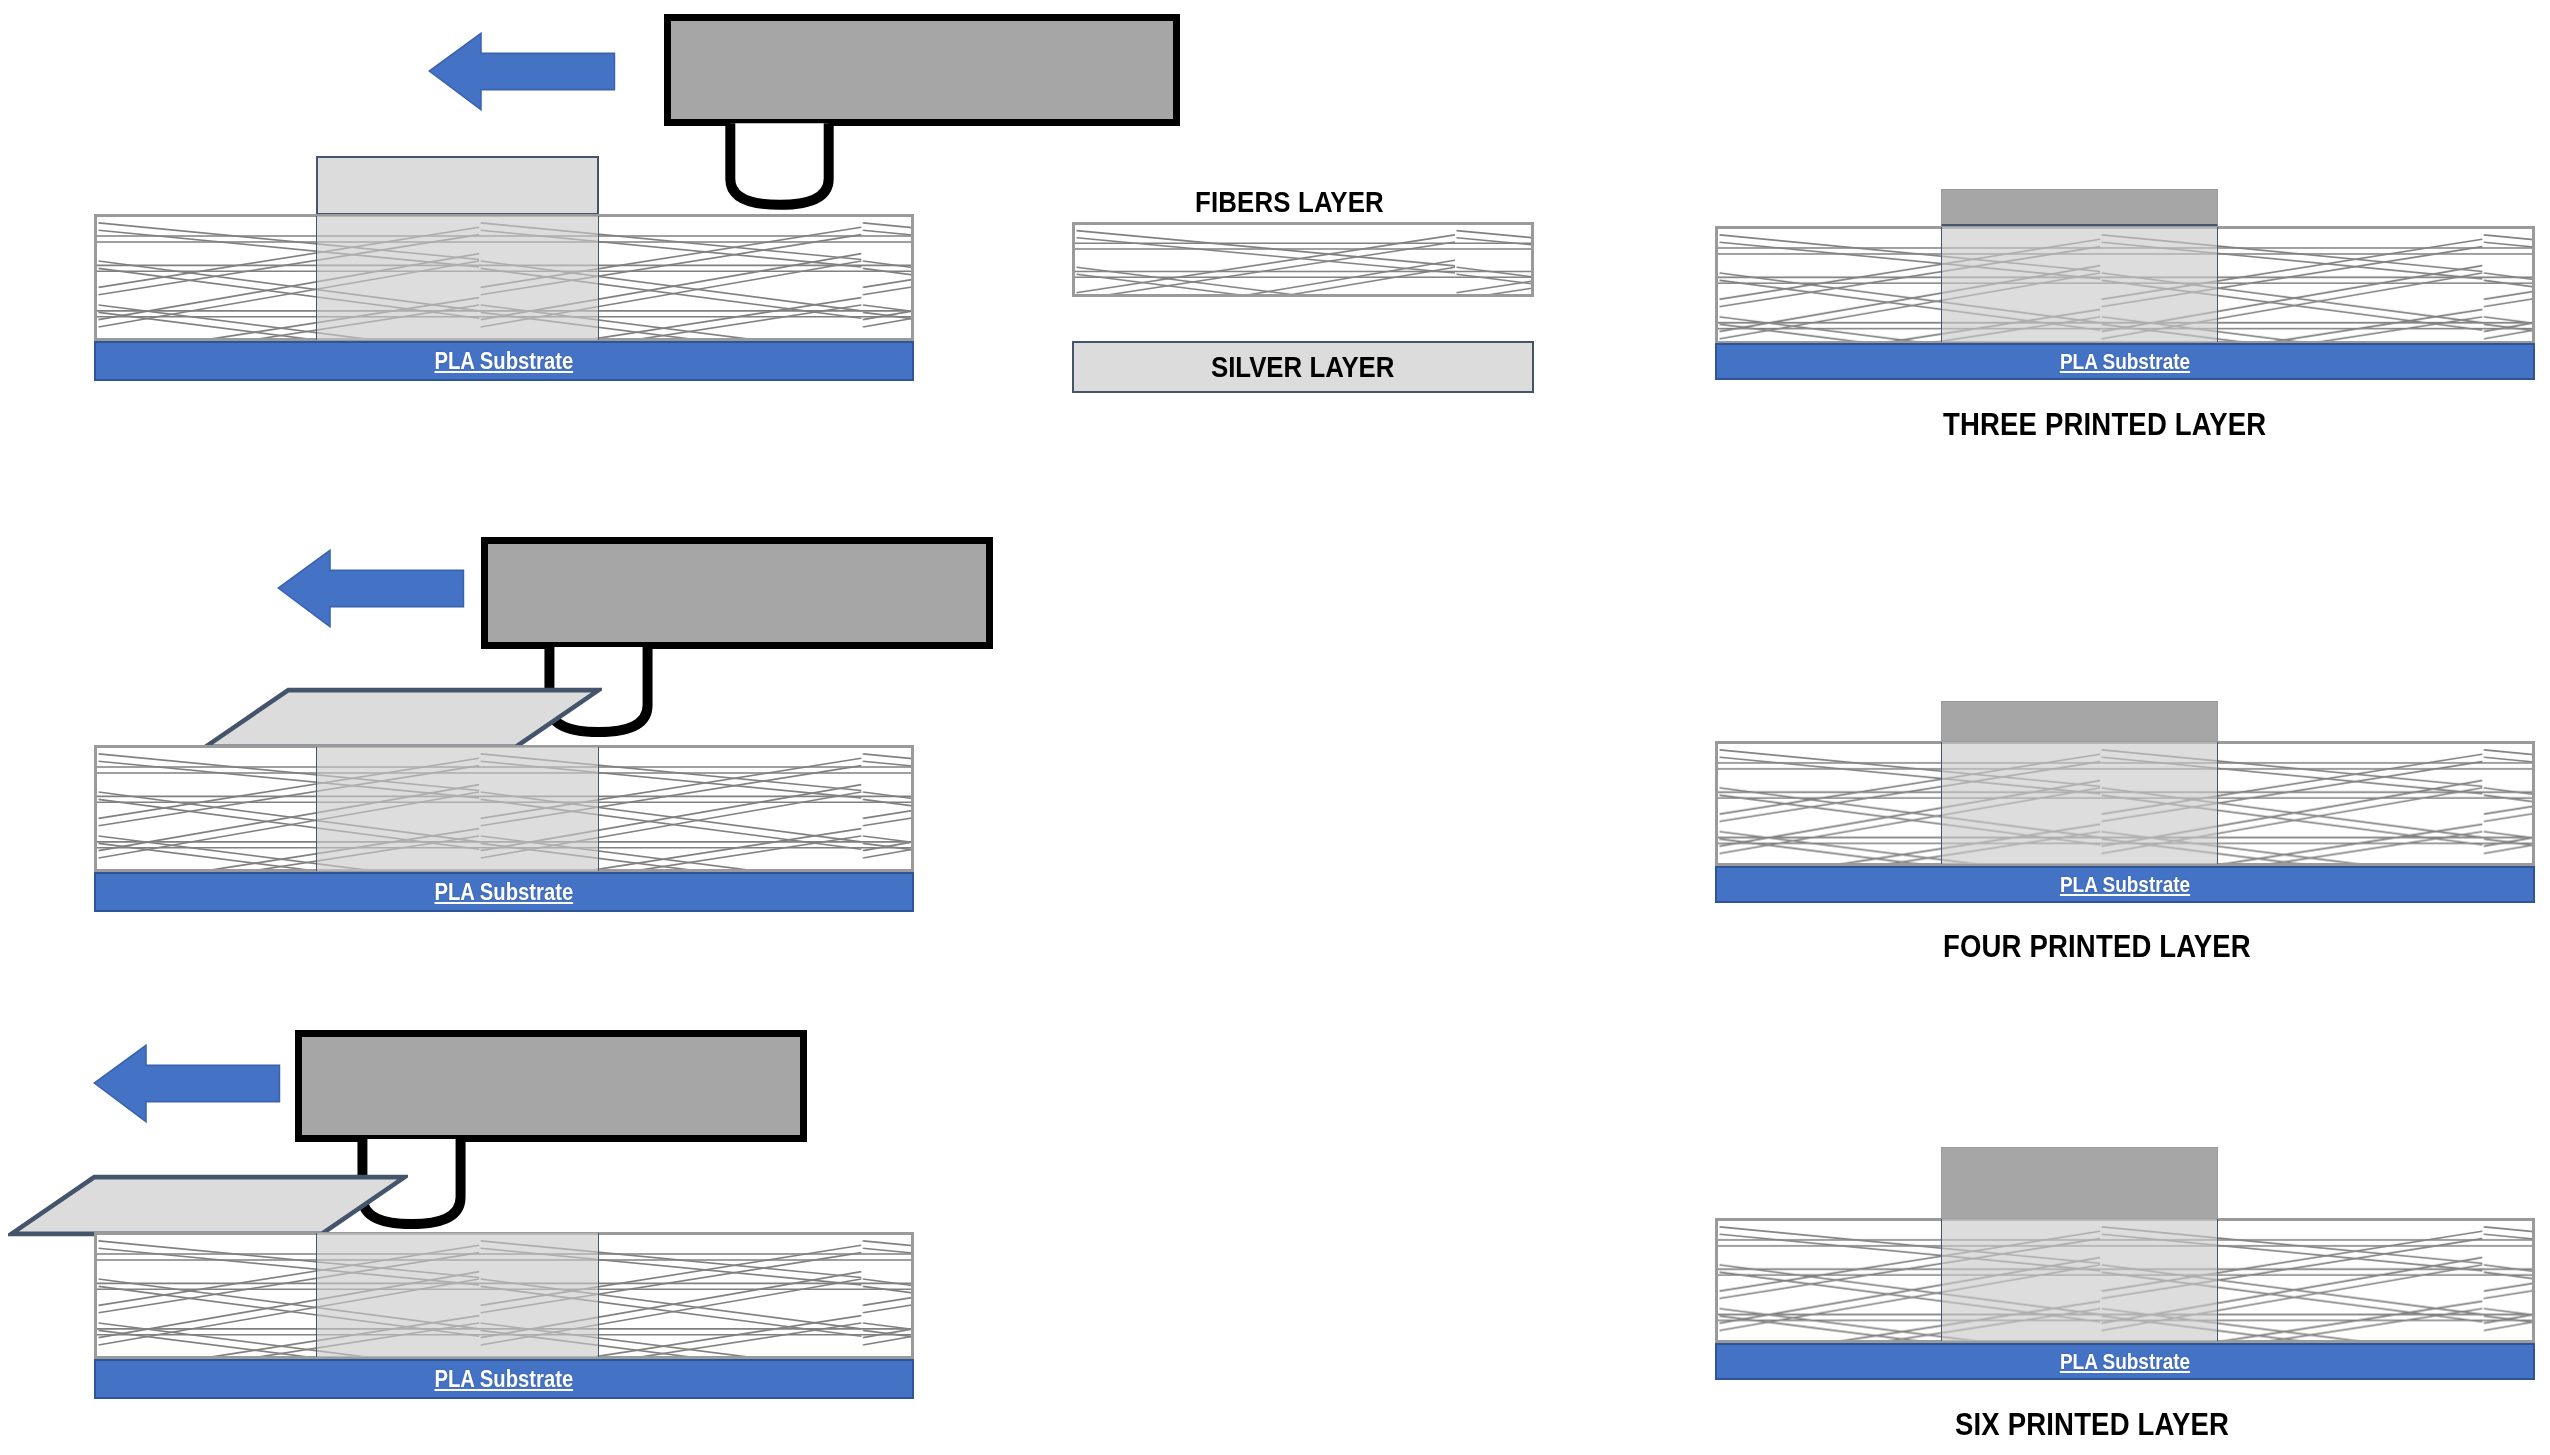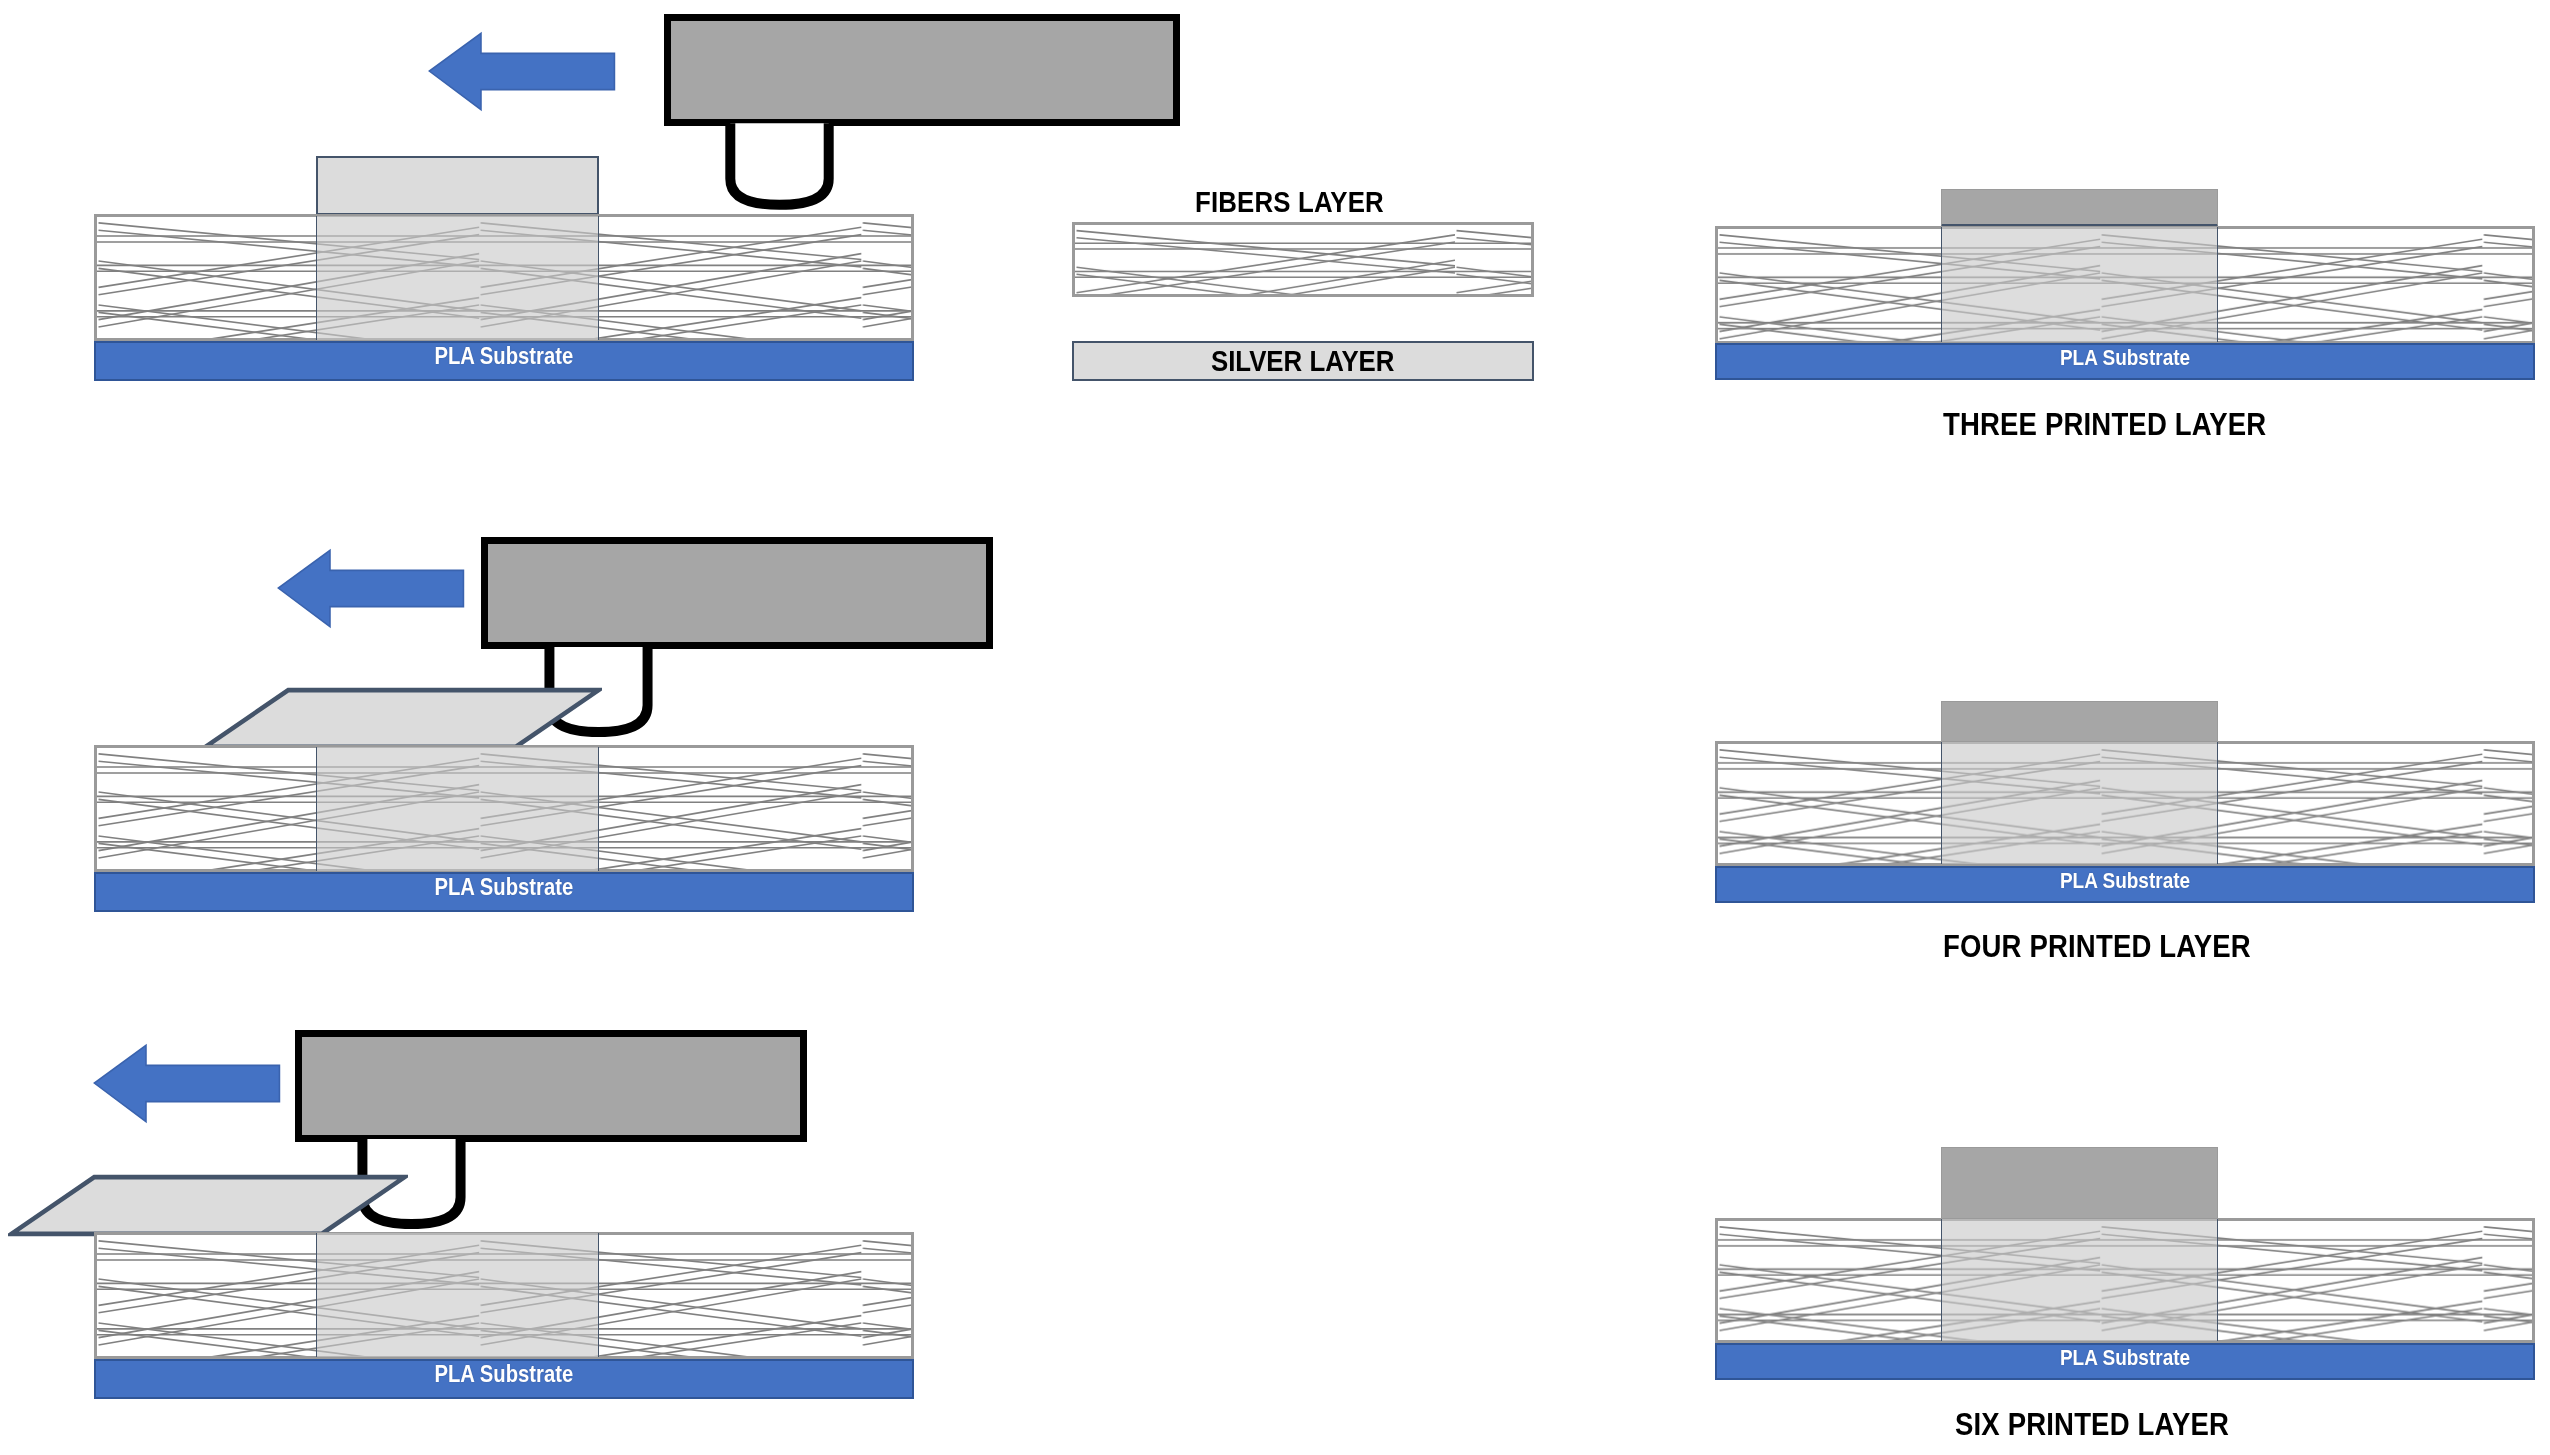--- a/index.html
+++ b/index.html
@@ -20,24 +20,25 @@
   }
 
   
   .fiberblock{position:absolute;overflow:hidden;background:#ffffff;
               border:3.8px solid #9a9a9a;box-sizing:border-box;}
   .fiber-svg{position:absolute;left:0;top:0;width:100%;height:100%;display:block;}
 
   
   .pla{
     position:absolute;background:#4472C4;border:2.3px solid #2F5597;
-    box-sizing:border-box;display:flex;align-items:flex-start;justify-content:center;
+    box-sizing:border-box;display:flex;align-items:center;justify-content:center;
     color:#ffffff;font-weight:bold;
     font-family:"Liberation Sans","DejaVu Sans",sans-serif;
     text-shadow:0 0 1.5px rgba(0,0,0,.25);
+    text-decoration:underline;
   }
   .pla span{transform:scaleX(0.88);display:inline-block;}
 
   
   .silvercol{
     position:absolute;background:rgba(200,200,200,0.62);
     border-left:1.5px solid #44546A;border-right:1.5px solid #44546A;
     box-sizing:border-box;pointer-events:none;
   }
   
@@ -132,21 +133,21 @@
   </div>
 
   <div class="caption" style="left:1195px;top:185px;font-size:30px;">FIBERS LAYER</div>
 
   <div class="fiberblock" style="left:1072px;top:222px;width:462px;height:75px;">
     <svg class="fiber-svg" viewBox="0 0 600 98" preserveAspectRatio="none">
       <rect x="0" y="0" width="600" height="98" fill="url(#fiberpat)"></rect>
     </svg>
   </div>
 
-  <div class="legend-silver" style="left:1072px;top:341px;width:462px;height:40px;">
+  <div class="legend-silver" style="left:1072px;top:341px;width:462px;height:52px;">
     <span style="font-size:30px;">SILVER  LAYER</span>
   </div>
 
   <div class="graydep" style="left:1941px;top:189px;width:277px;height:38px;"></div>
 
   <div class="fiberblock" style="left:1715px;top:226px;width:820px;height:118px;">
     <svg class="fiber-svg" viewBox="0 0 1065 153" preserveAspectRatio="none">
       <rect x="0" y="0" width="1065" height="153" fill="url(#fiberpat)"></rect>
     </svg>
   </div>

